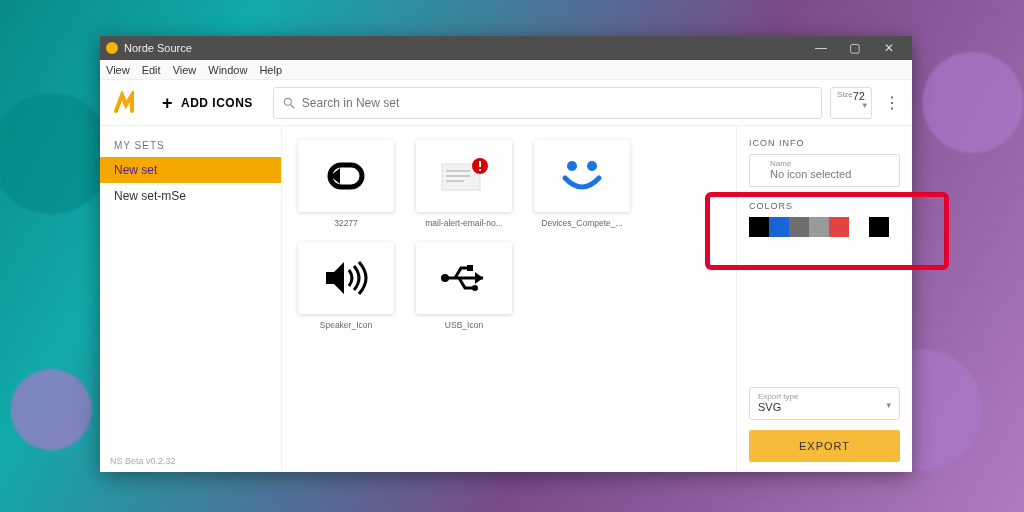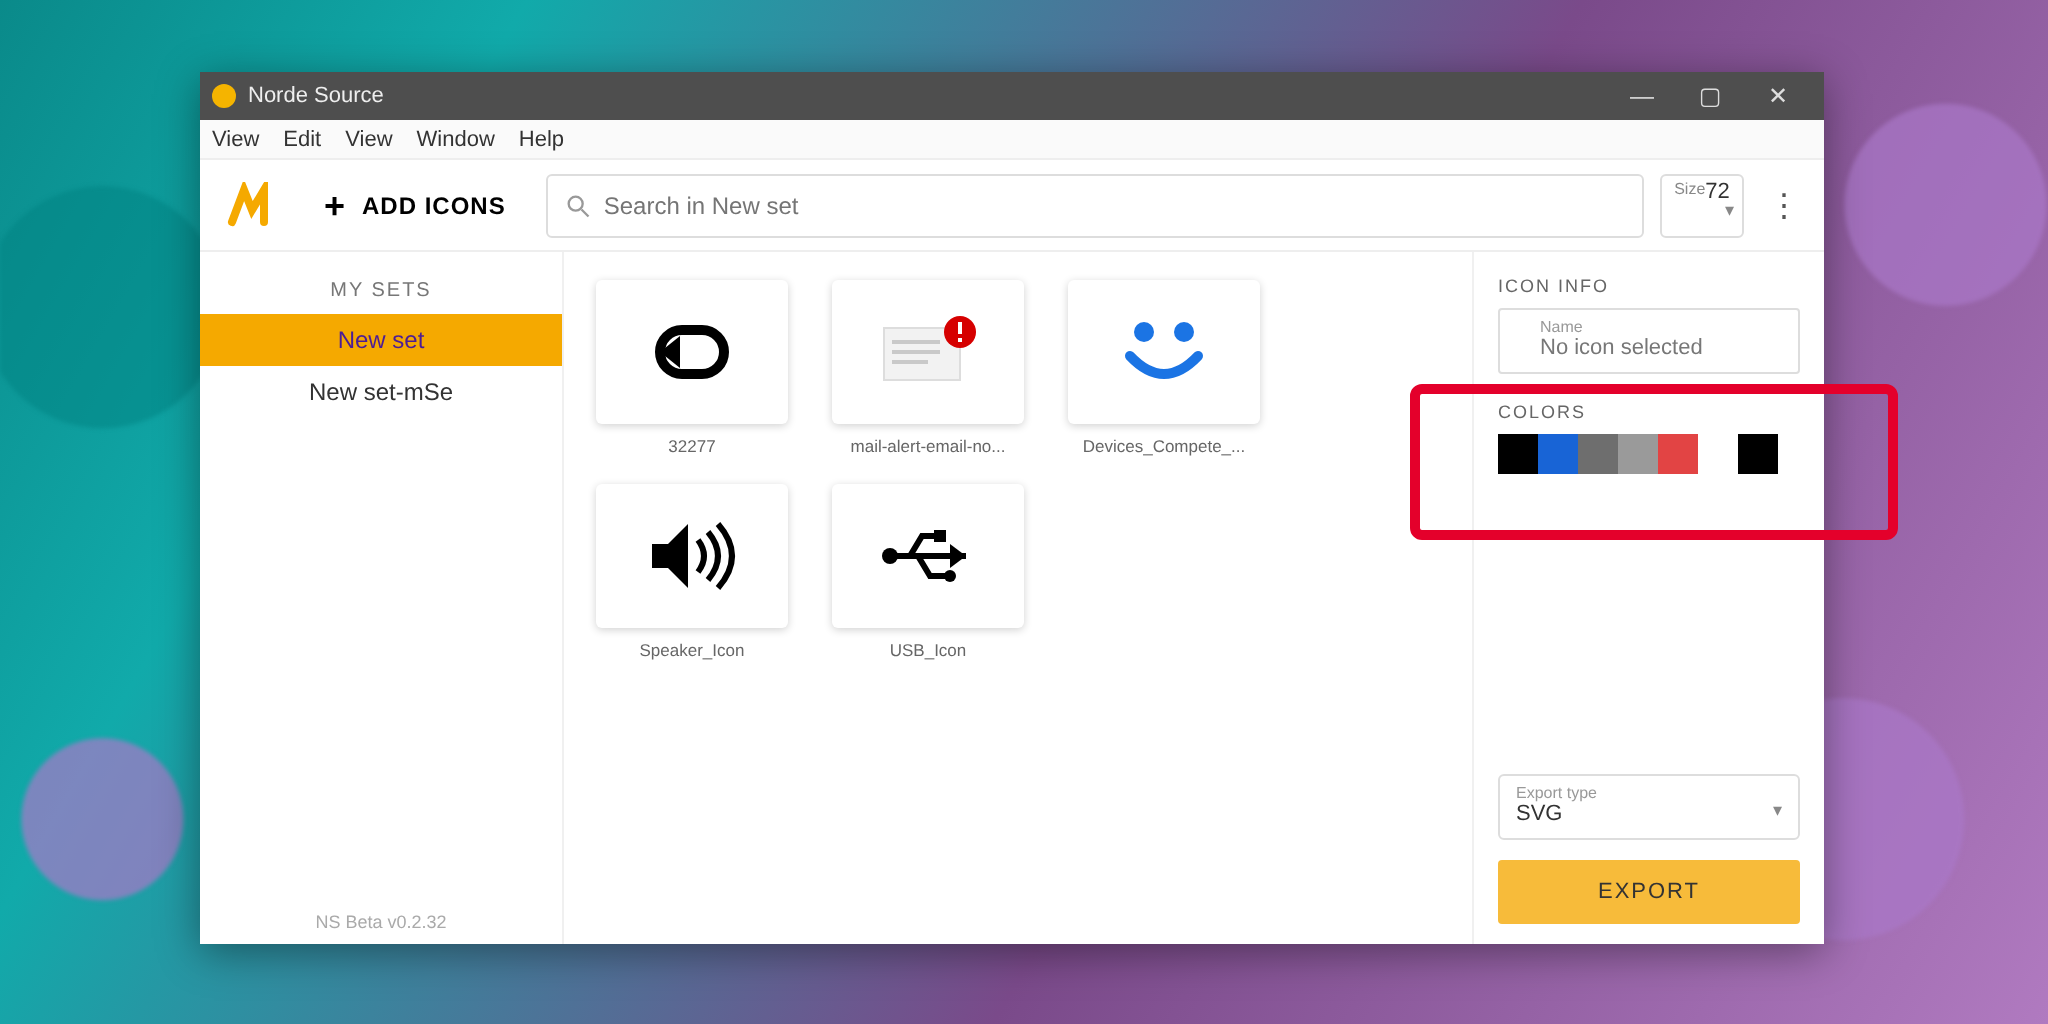--- a/index.html
+++ b/index.html
@@ -25,21 +25,21 @@
   .addbtn { display:flex; align-items:center; gap:8px; font-weight:700; font-size:12px; letter-spacing:.5px; padding:0 12px; height:32px; cursor:pointer; }
   .addbtn .plus { font-size:18px; line-height:1; }
   .searchwrap { flex:1; border:1px solid #ddd; border-radius:3px; height:32px; display:flex; align-items:center; padding:0 8px; color:#888; }
   .searchwrap input { border:none; outline:none; flex:1; font-size:12px; color:#555; background:transparent; }
   .sizebox { width:42px; height:32px; border:1px solid #ddd; border-radius:3px; display:flex; justify-content:center; padding:2px 6px; position:relative; cursor:pointer; }
   .sizebox .lab { font-size:8px; color:#888; }
   .sizebox .val { font-size:11px; color:#333; }
   .sizebox .caret { position:absolute; right:4px; top:12px; font-size:9px; color:#888; }
   .kebab { width:24px; text-align:center; font-size:16px; color:#555; cursor:pointer; }
   .content { flex:1; display:flex; min-height:0; }
-  .sidebar { width:182px; border-right:1px solid #f0f0f0; display:flex; flex-direction:column;text-align:center; }
+  .sidebar { width:182px; border-right:1px solid #f0f0f0; display:flex; flex-direction:column; }
   .side-head { font-size:10px; letter-spacing:1px; color:#777; padding:14px 14px 6px; }
   .set-item { font-size:12px; padding:6px 14px; cursor:pointer; color:#333; }
   .set-item.active { background:#f5a900; color:#4c1d95; }
   .side-foot { margin-top:auto; font-size:9px; color:#aaa; padding:6px 10px; }
   .grid { flex:1; padding:14px 10px; display:flex; flex-direction:column; gap:14px; }
   .row { display:flex; gap:10px; }
   .card { width:108px; display:flex; flex-direction:column; align-items:center; }
   .tile { width:96px; height:72px; background:#fff; border-radius:3px; box-shadow:0 1px 4px rgba(0,0,0,.18); display:flex; align-items:center; justify-content:center; cursor:pointer; }
   .cap { font-size:8.5px; color:#666; margin-top:6px; max-width:100px; white-space:nowrap; overflow:hidden; text-overflow:ellipsis; text-align:center; }
   .infopane { width:176px; border-left:1px solid #f0f0f0; padding:12px 12px 10px; display:flex; flex-direction:column; position:relative; }

